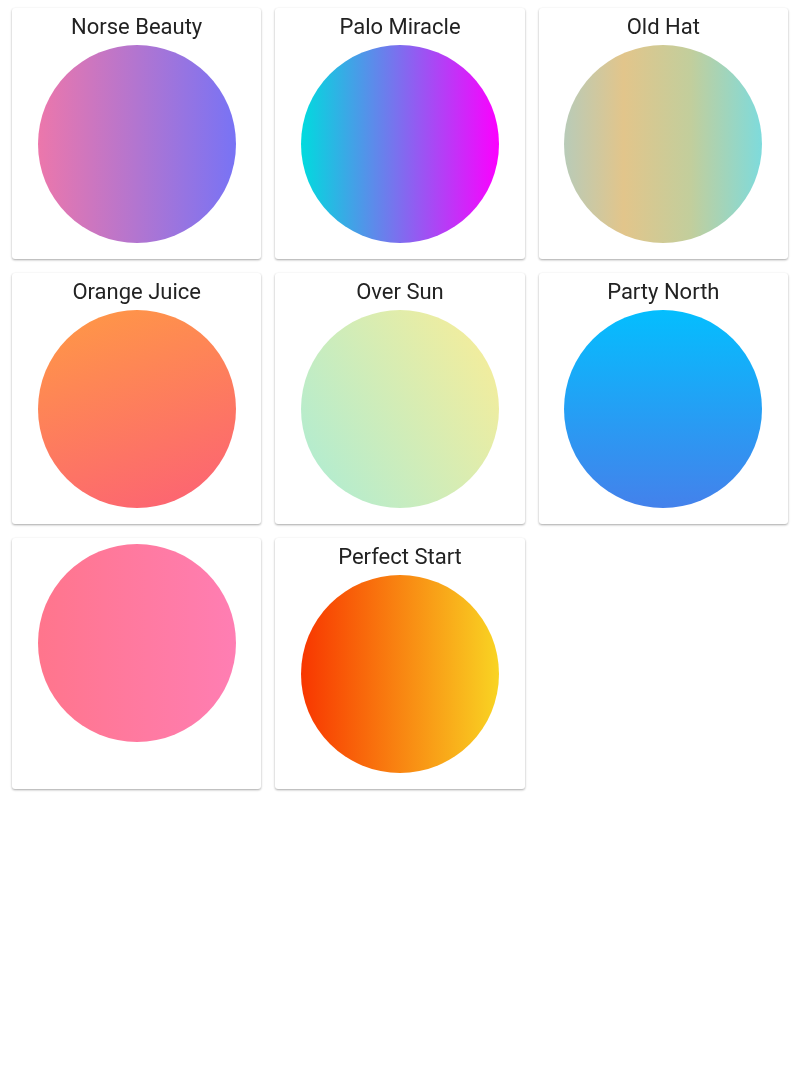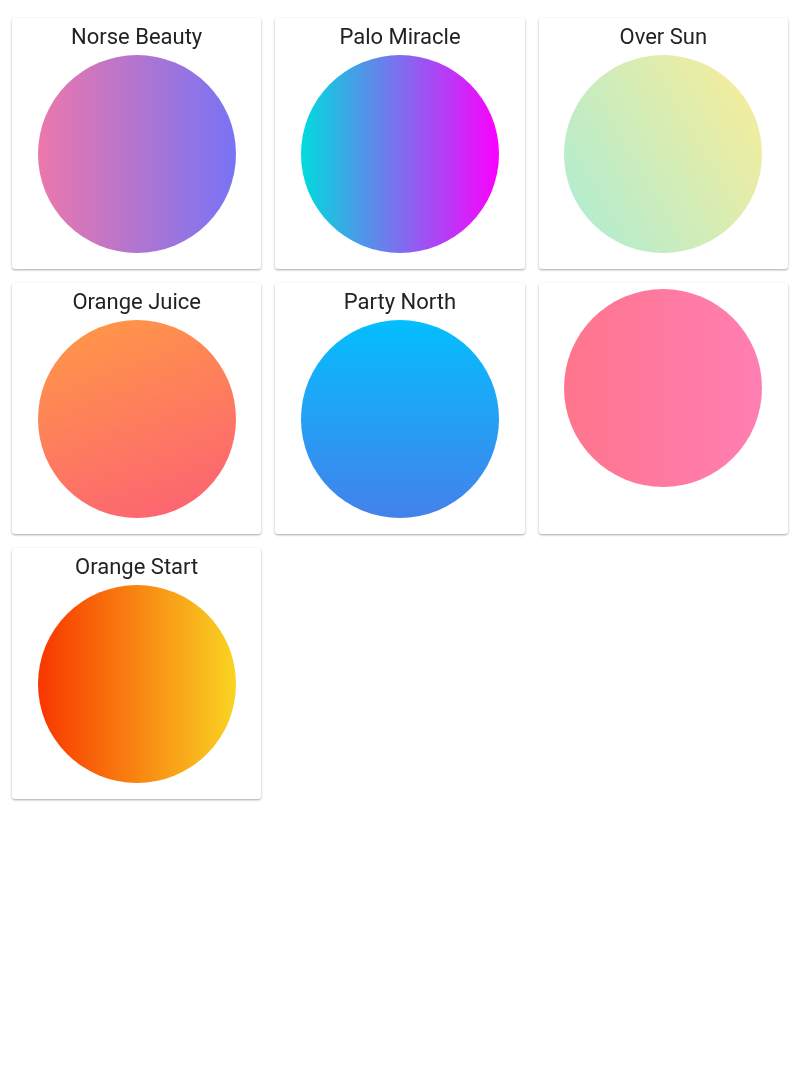--- a/index.html
+++ b/index.html
@@ -10,21 +10,21 @@
     body {
       font-family: -apple-system, BlinkMacSystemFont, "Segoe UI", Roboto, "Helvetica Neue", Arial, sans-serif;
       background: #fff;
       width: 800px;
       padding: 0;
     }
     .grid {
       display: grid;
       grid-template-columns: repeat(3, 1fr);
       gap: 14px;
-      padding: 18px 12px;
+      padding: 8px 12px;
     }
     .card {
       background: #fff;
       border-radius: 3px;
       box-shadow: 0 1px 3px rgba(0,0,0,0.12), 0 1px 2px rgba(0,0,0,0.24);
       display: flex;
       flex-direction: column;
       align-items: center;
       padding: 6px 10px 16px 10px;
       cursor: pointer;
@@ -49,31 +49,35 @@
 <div class="grid" id="grid">
     <div class="card">
       <div class="card-title">Norse Beauty</div>
       <div class="swatch" style="background-image: linear-gradient(to right, rgb(236, 119, 171) 0%, rgb(120, 115, 245) 100%);"></div>
     </div>
     <div class="card">
       <div class="card-title">Palo Miracle</div>
       <div class="swatch" style="background-image: linear-gradient(to right, rgb(0, 219, 222) 0%, rgb(252, 0, 255) 100%);"></div>
     </div>
     <div class="card">
-      <div class="card-title">Over Sun</div>
-      <div class="swatch" style="background-image: linear-gradient(60deg, rgb(171, 236, 214) 0%, rgb(251, 237, 150) 100%);"></div>
+      <div class="card-title">Old Hat</div>
+      <div class="swatch" style="background-image: linear-gradient(to right, rgb(228, 175, 203) 0%, rgb(184, 203, 184) 0%, rgb(184, 203, 184) 0%, rgb(226, 197, 139) 30%, rgb(194, 206, 156) 64%, rgb(126, 219, 220) 100%);"></div>
     </div>
     <div class="card">
       <div class="card-title">Orange Juice</div>
       <div class="swatch" style="background-image: linear-gradient(-20deg, rgb(252, 96, 118) 0%, rgb(255, 154, 68) 100%);"></div>
+    </div>
+    <div class="card">
+      <div class="card-title">Over Sun</div>
+      <div class="swatch" style="background-image: linear-gradient(60deg, rgb(171, 236, 214) 0%, rgb(251, 237, 150) 100%);"></div>
     </div>
     <div class="card">
       <div class="card-title">Party North</div>
       <div class="swatch" style="background-image: linear-gradient(to top, rgb(68, 129, 235) 0%, rgb(4, 190, 254) 100%);"></div>
     </div>
     <div class="card">
       <div class="swatch" style="background-image: linear-gradient(to right, rgb(255, 117, 140) 0%, rgb(255, 126, 179) 100%);"></div>
     </div>
     <div class="card">
-      <div class="card-title">Orange Start</div>
+      <div class="card-title">Perfect Start</div>
       <div class="swatch" style="background-image: linear-gradient(to right, rgb(248, 54, 0) 0%, rgb(249, 212, 35) 100%);"></div>
     </div>
   </div>
 
 </body></html>

